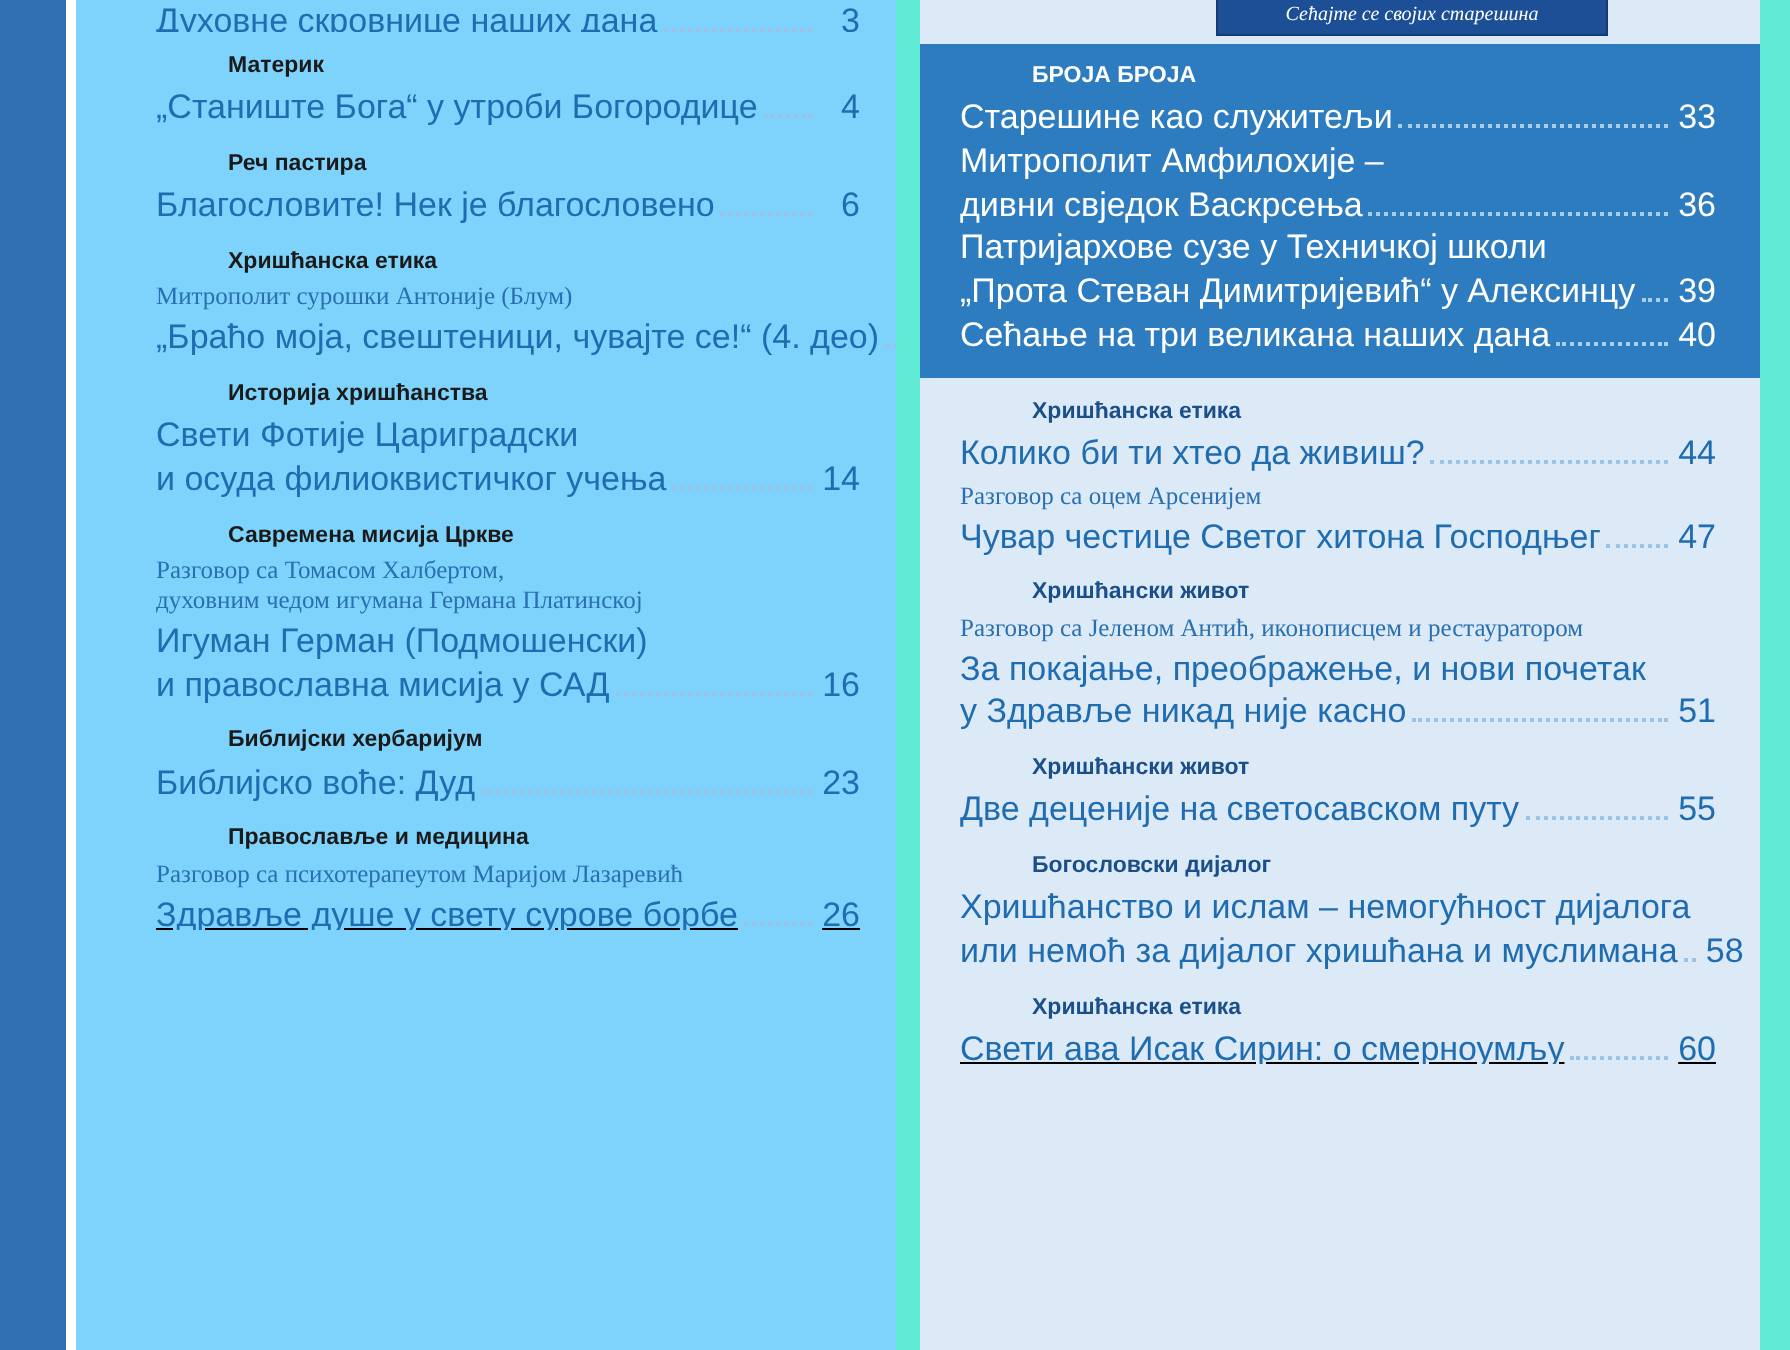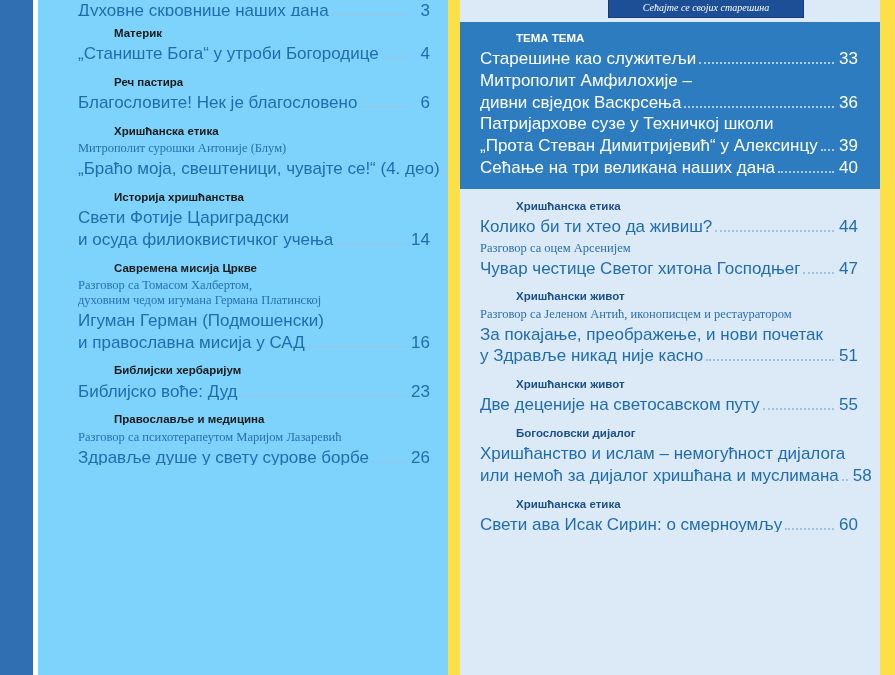--- a/index.html
+++ b/index.html
@@ -38,21 +38,21 @@
     flex: 0 0 410px;
     position: relative;
     padding: 0 18px 0 40px;
     box-sizing: border-box;
     background: #7dd3fc;
   }
   
   .col-right {
     flex: 1 1 auto;
     position: relative;
-    background: #fde047;
+    background: #5eead4;
   }
   .blue-panel {
     position: absolute;
     left: 12px;
     top: 0;
     width: 420px;
     height: 675px;
     background: #dceaf7;
   }
   .right-content {
@@ -164,20 +164,21 @@
     margin-top: 0;
   }
   
   .cut-top {
     overflow: hidden;
     height: 16px;
   }
   .cut-bottom {
     overflow: hidden;
     height: 18px;
+    text-decoration: underline;
   }
 </style>
 </head>
 <body>
 
 <div class="page">
 
   <div class="edge-band">
     <div class="inner-line"></div>
   </div>
@@ -267,21 +268,21 @@
     <div class="blue-panel"></div>
 
     <div class="cover-thumb">
 
       <div class="cover-tagline">Сећајте се својих старешина</div>
     </div>
 
     <div class="right-content">
 
       <div class="tema-block" style="margin-top:22px;">
-        <div class="rubric tema">ТЕМА ТЕМА</div>
+        <div class="rubric tema">БРОЈА БРОЈА</div>
 
         <div class="title-row">
           <span class="title-text">Старешине као служитељи</span>
           <span class="dots"></span>
           <span class="page-num">33</span>
         </div>
 
         <div class="plain-line">Митрополит Амфилохије –</div>
 
         <div class="title-row">

